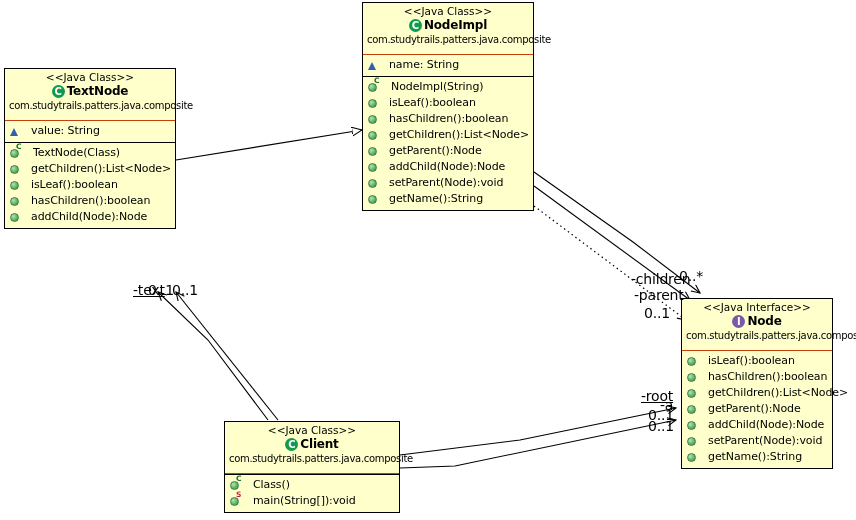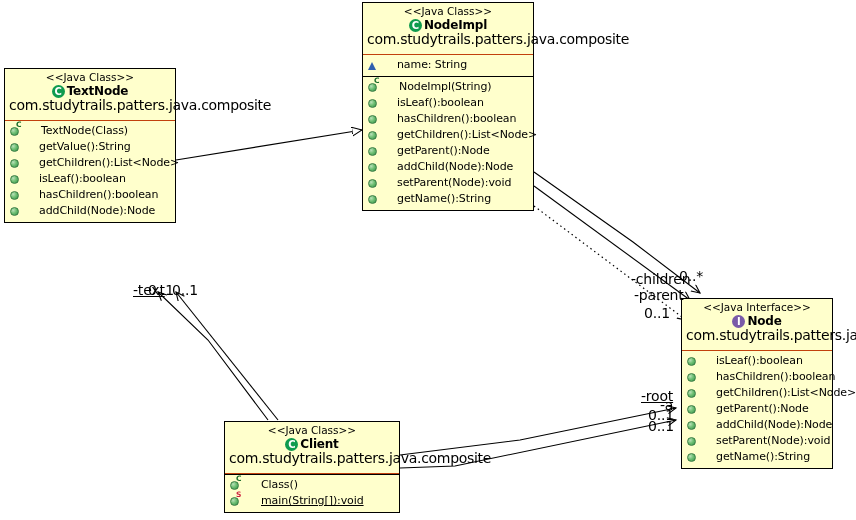--- a/index.html
+++ b/index.html
@@ -53,44 +53,44 @@
     gap: 2px;
     line-height: 15px;
   }
   .cls-name {
     font-weight: bold;
     font-size: 12px;
     letter-spacing: -0.2px;
     white-space: nowrap;
   }
   .pkg {
-    font-size: 14px;
+    font-size: 10px;
     line-height: 13px;
     white-space: nowrap;
     text-align: left;
     letter-spacing: -0.3px;
   }
   .uml-section {
     border-bottom: 1px solid #000000;
     padding: 2px 0 3px 0;
   }
   .uml-section.last {
     border-bottom: none;
   }
   .member {
     display: flex;
     align-items: center;
-    gap: 20px;
+    gap: 12px;
     padding: 1px 4px 1px 5px;
     line-height: 14px;
     white-space: nowrap;
     font-size: 11px;
   }
   .member .mtext { letter-spacing: -0.1px; }
-  .member.static .mtext { text-decoration: underline; }
+  .member.static .mtext { }
 
   
   .icn { flex: 0 0 auto; position: relative; display: inline-block; }
   .icn-class, .icn-iface {
     width: 13px; height: 13px; border-radius: 50%;
     color: #ffffff; font-weight: bold; font-size: 10px;
     line-height: 13px; text-align: center;
   }
   .icn-class { background: #0f9b4e; }
   .icn-iface { background: #7a5aa8; }
@@ -206,31 +206,33 @@
 
   <div class="uml-box" style="left:4px; top:68px; width:172px;">
     <div class="uml-header">
       <div class="stereotype">&lt;&lt;Java Class&gt;&gt;</div>
       <div class="title-row">
         <span class="icn icn-class">C</span>
         <span class="cls-name">TextNode</span>
       </div>
       <div class="pkg">com.studytrails.patters.java.composite</div>
     </div>
+    <div class="uml-section">
+      <div class="member">
+        <span class="icn icn-attr"></span>
+        <span class="mtext">value: String</span>
+      </div>
+    </div>
     <div class="uml-section last">
       <div class="member">
         <span class="icn-wrap">
           <span class="icn icn-method"></span>
           <span class="sup sup-c">C</span>
         </span>
         <span class="mtext">TextNode(Class)</span>
-      </div>
-      <div class="member">
-        <span class="icn icn-method"></span>
-        <span class="mtext">getValue():String</span>
       </div>
       <div class="member">
         <span class="icn icn-method"></span>
         <span class="mtext">getChildren():List&lt;Node&gt;</span>
       </div>
       <div class="member">
         <span class="icn icn-method"></span>
         <span class="mtext">isLeaf():boolean</span>
       </div>
       <div class="member">

